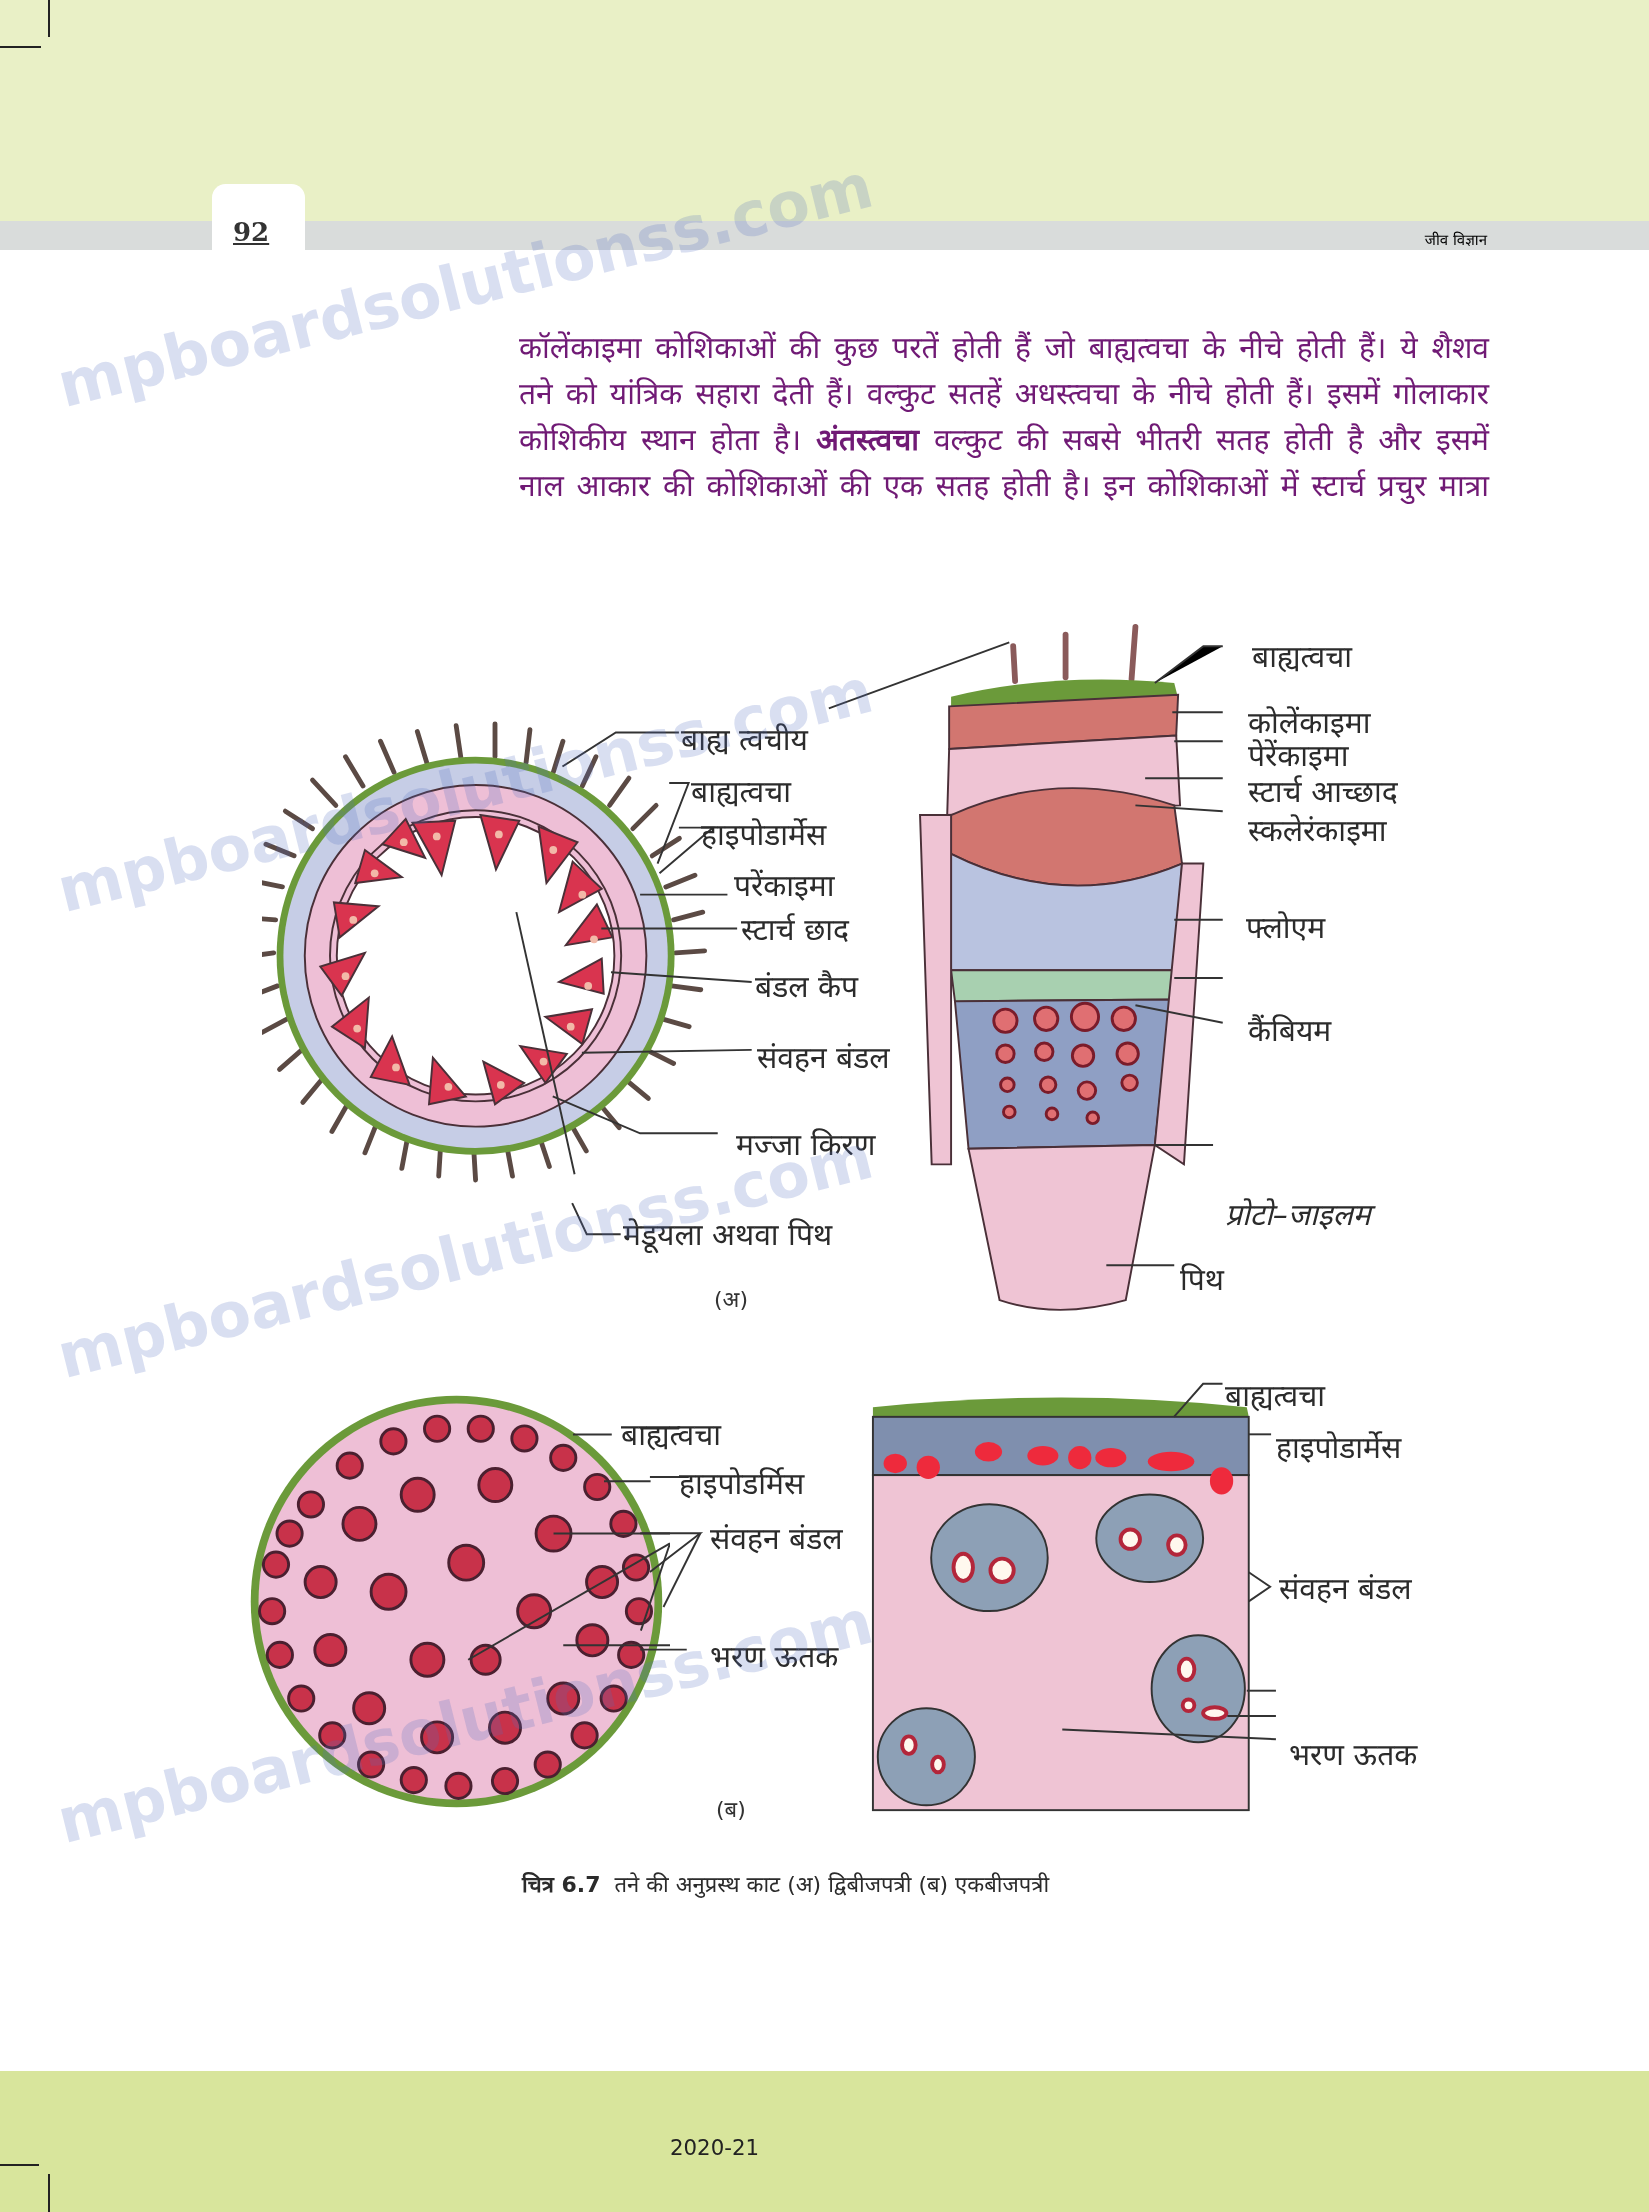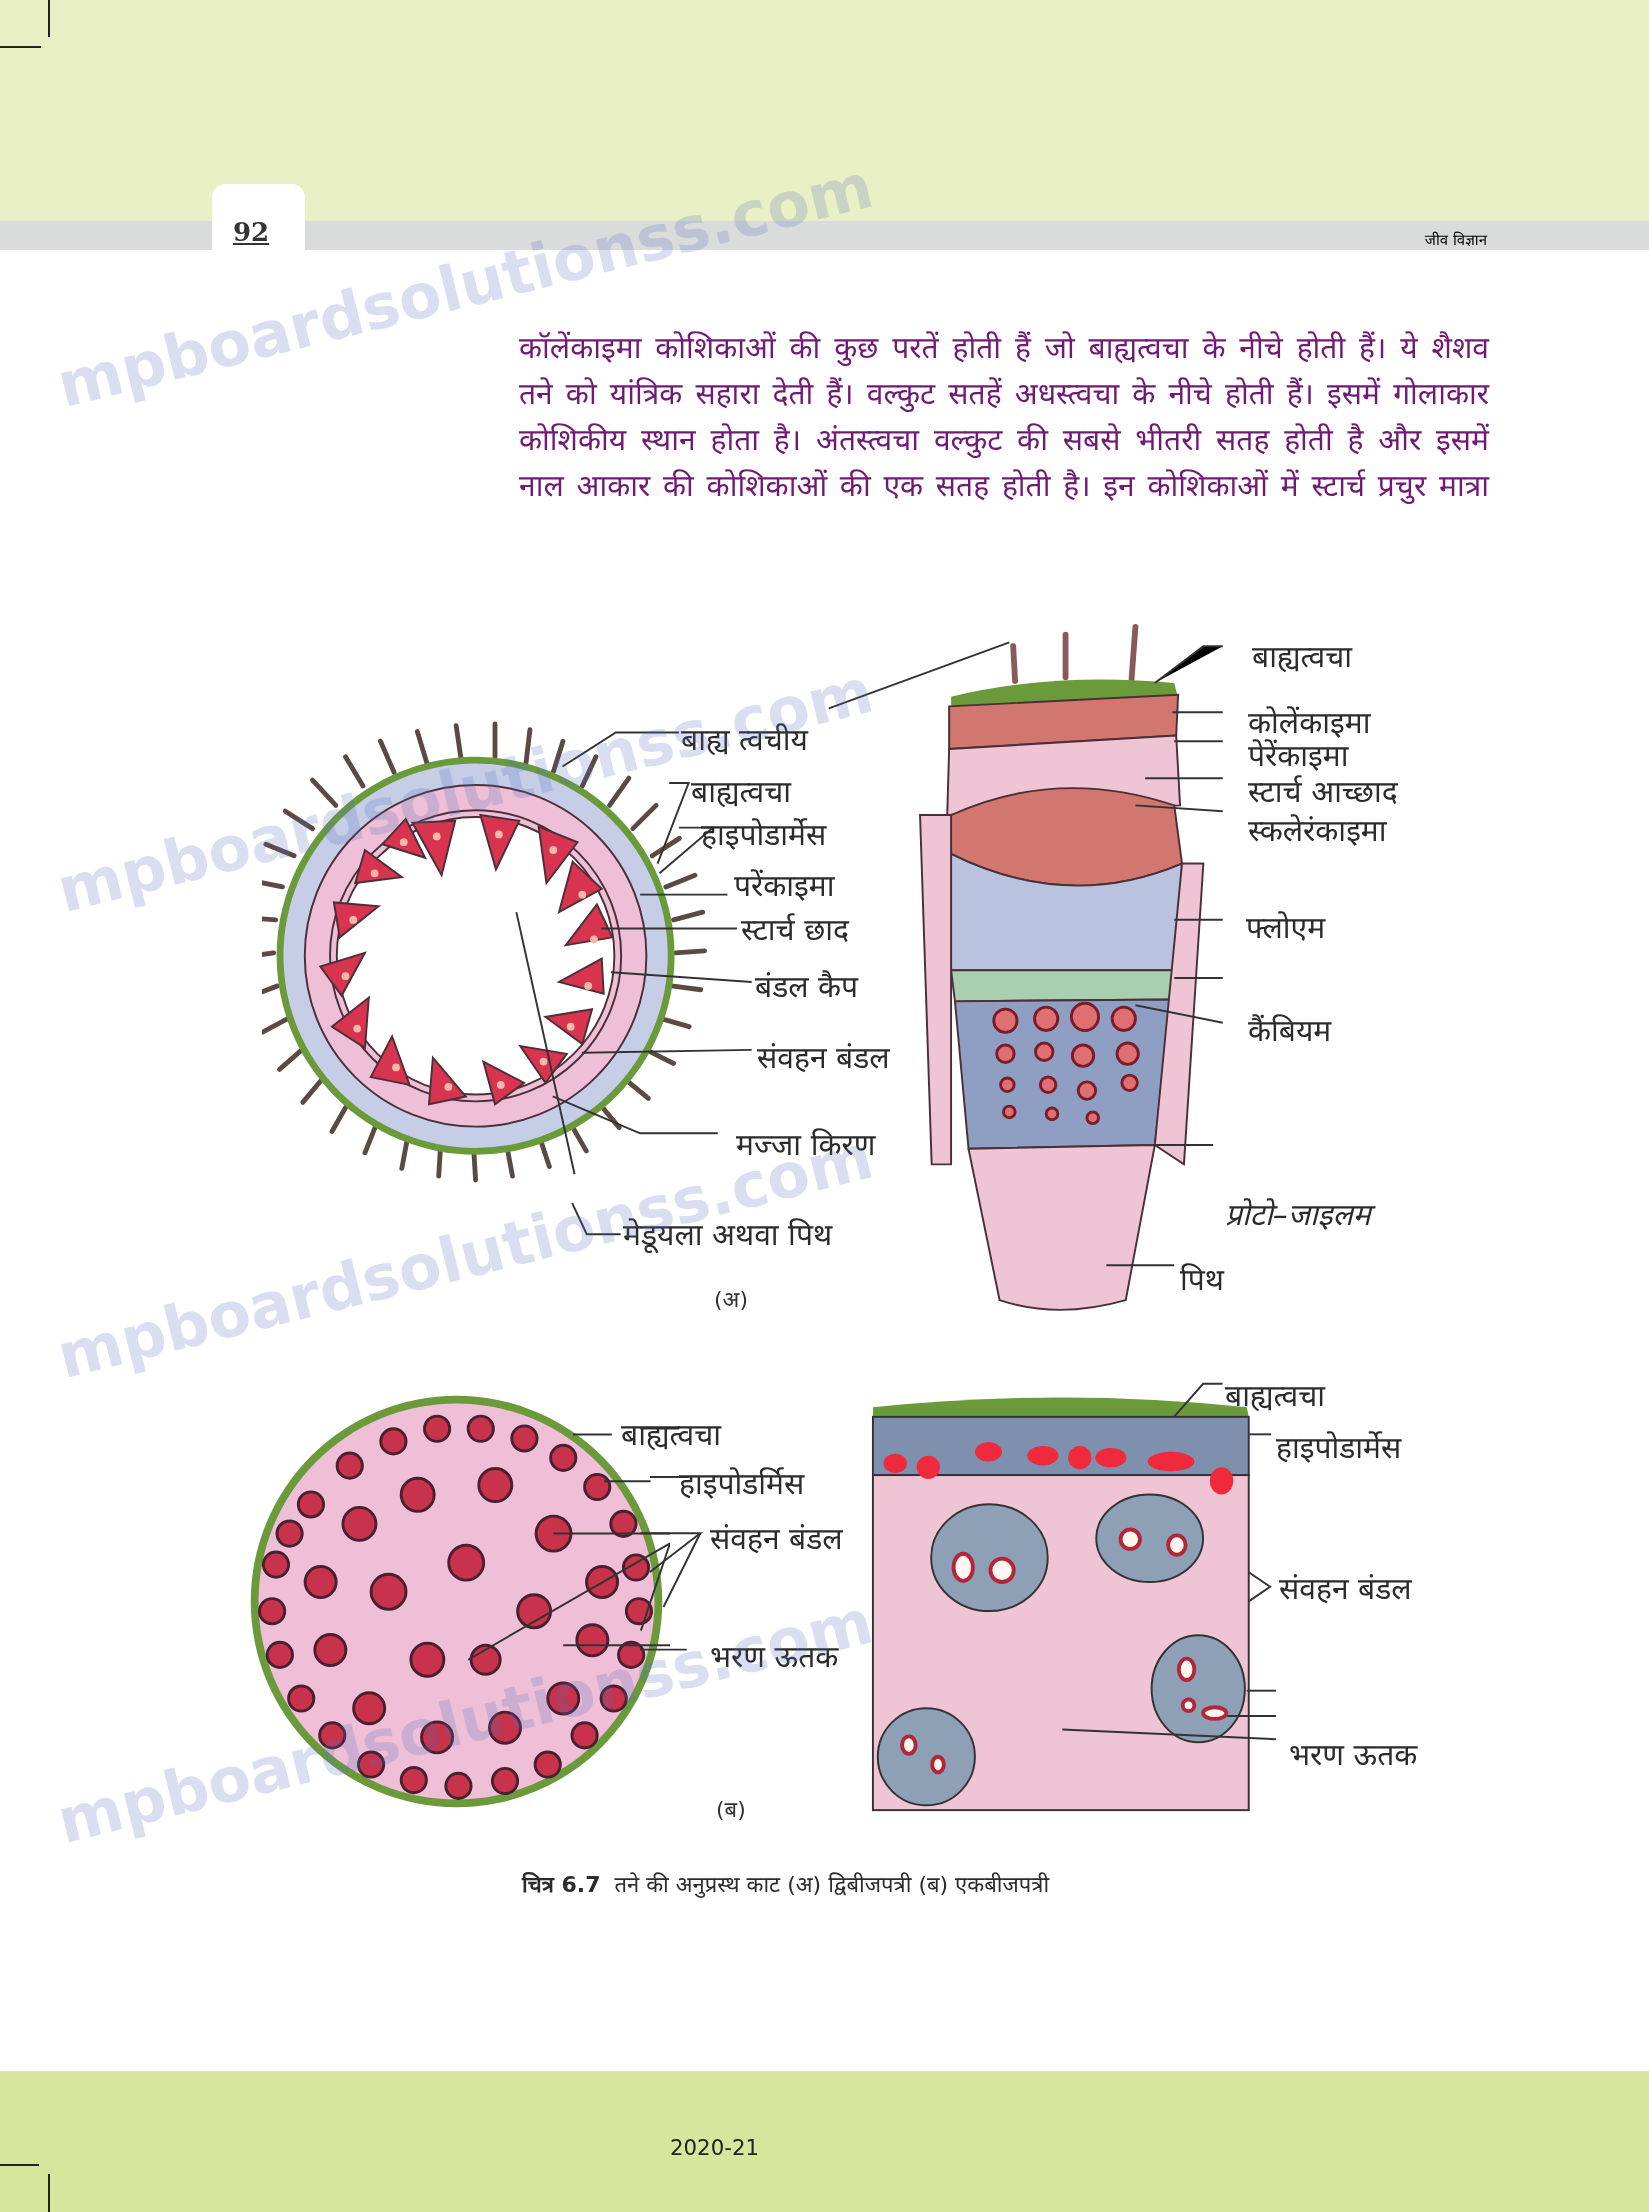--- a/index.html
+++ b/index.html
@@ -13,21 +13,21 @@
   .header-strip { position:absolute; left:0; top:221px; width:1650px; height:29px; background:#d9dcdb; }
   .page-tab { position:absolute; left:212px; top:184px; width:93px; height:68px; background:#fff; border-radius:13.6px 13.6px 0 0; }
   .page-num { position:absolute; left:233px; top:217px; font-family:"DejaVu Serif", serif; font-weight:bold; font-size:26px; color:#333;text-decoration:underline; }
   .book-title { position:absolute; right:163px; top:229px; font-size:15px; color:#000000; }
   .crop { position:absolute; background:#222; }
   .body-text {
     position:absolute; left:519px; top:325px; width:970px;
     font-size:30px; line-height:46px; text-align:justify; text-align-last:justify; color:#701a75;
   }
   .body-text .line { display:block; text-align:justify; text-align-last:justify; white-space:nowrap; }
-  .body-text b { font-weight:normal; }
+  .body-text b { font-weight:bold; }
   .watermark {
     position:absolute; font-family:"DejaVu Sans", sans-serif; font-weight:bold;
     color:rgba(80,110,190,0.22); font-size:62px; transform-origin:left bottom; white-space:nowrap;
   }
   .fig { position:absolute; }
   .lbl { position:absolute; font-size:30px; color:#2b2b2b; white-space:nowrap; }
   .caption { position:absolute; left:522px; top:1868px; font-size:22px; color:#2b2b2b; }
   .caption b { font-weight:bold; }
   .sub-lbl { position:absolute; font-size:22px; color:#333; }
   .bottom-band { position:absolute; left:0; top:2071px; width:1650px; height:142px; background:#d8e59c; }

